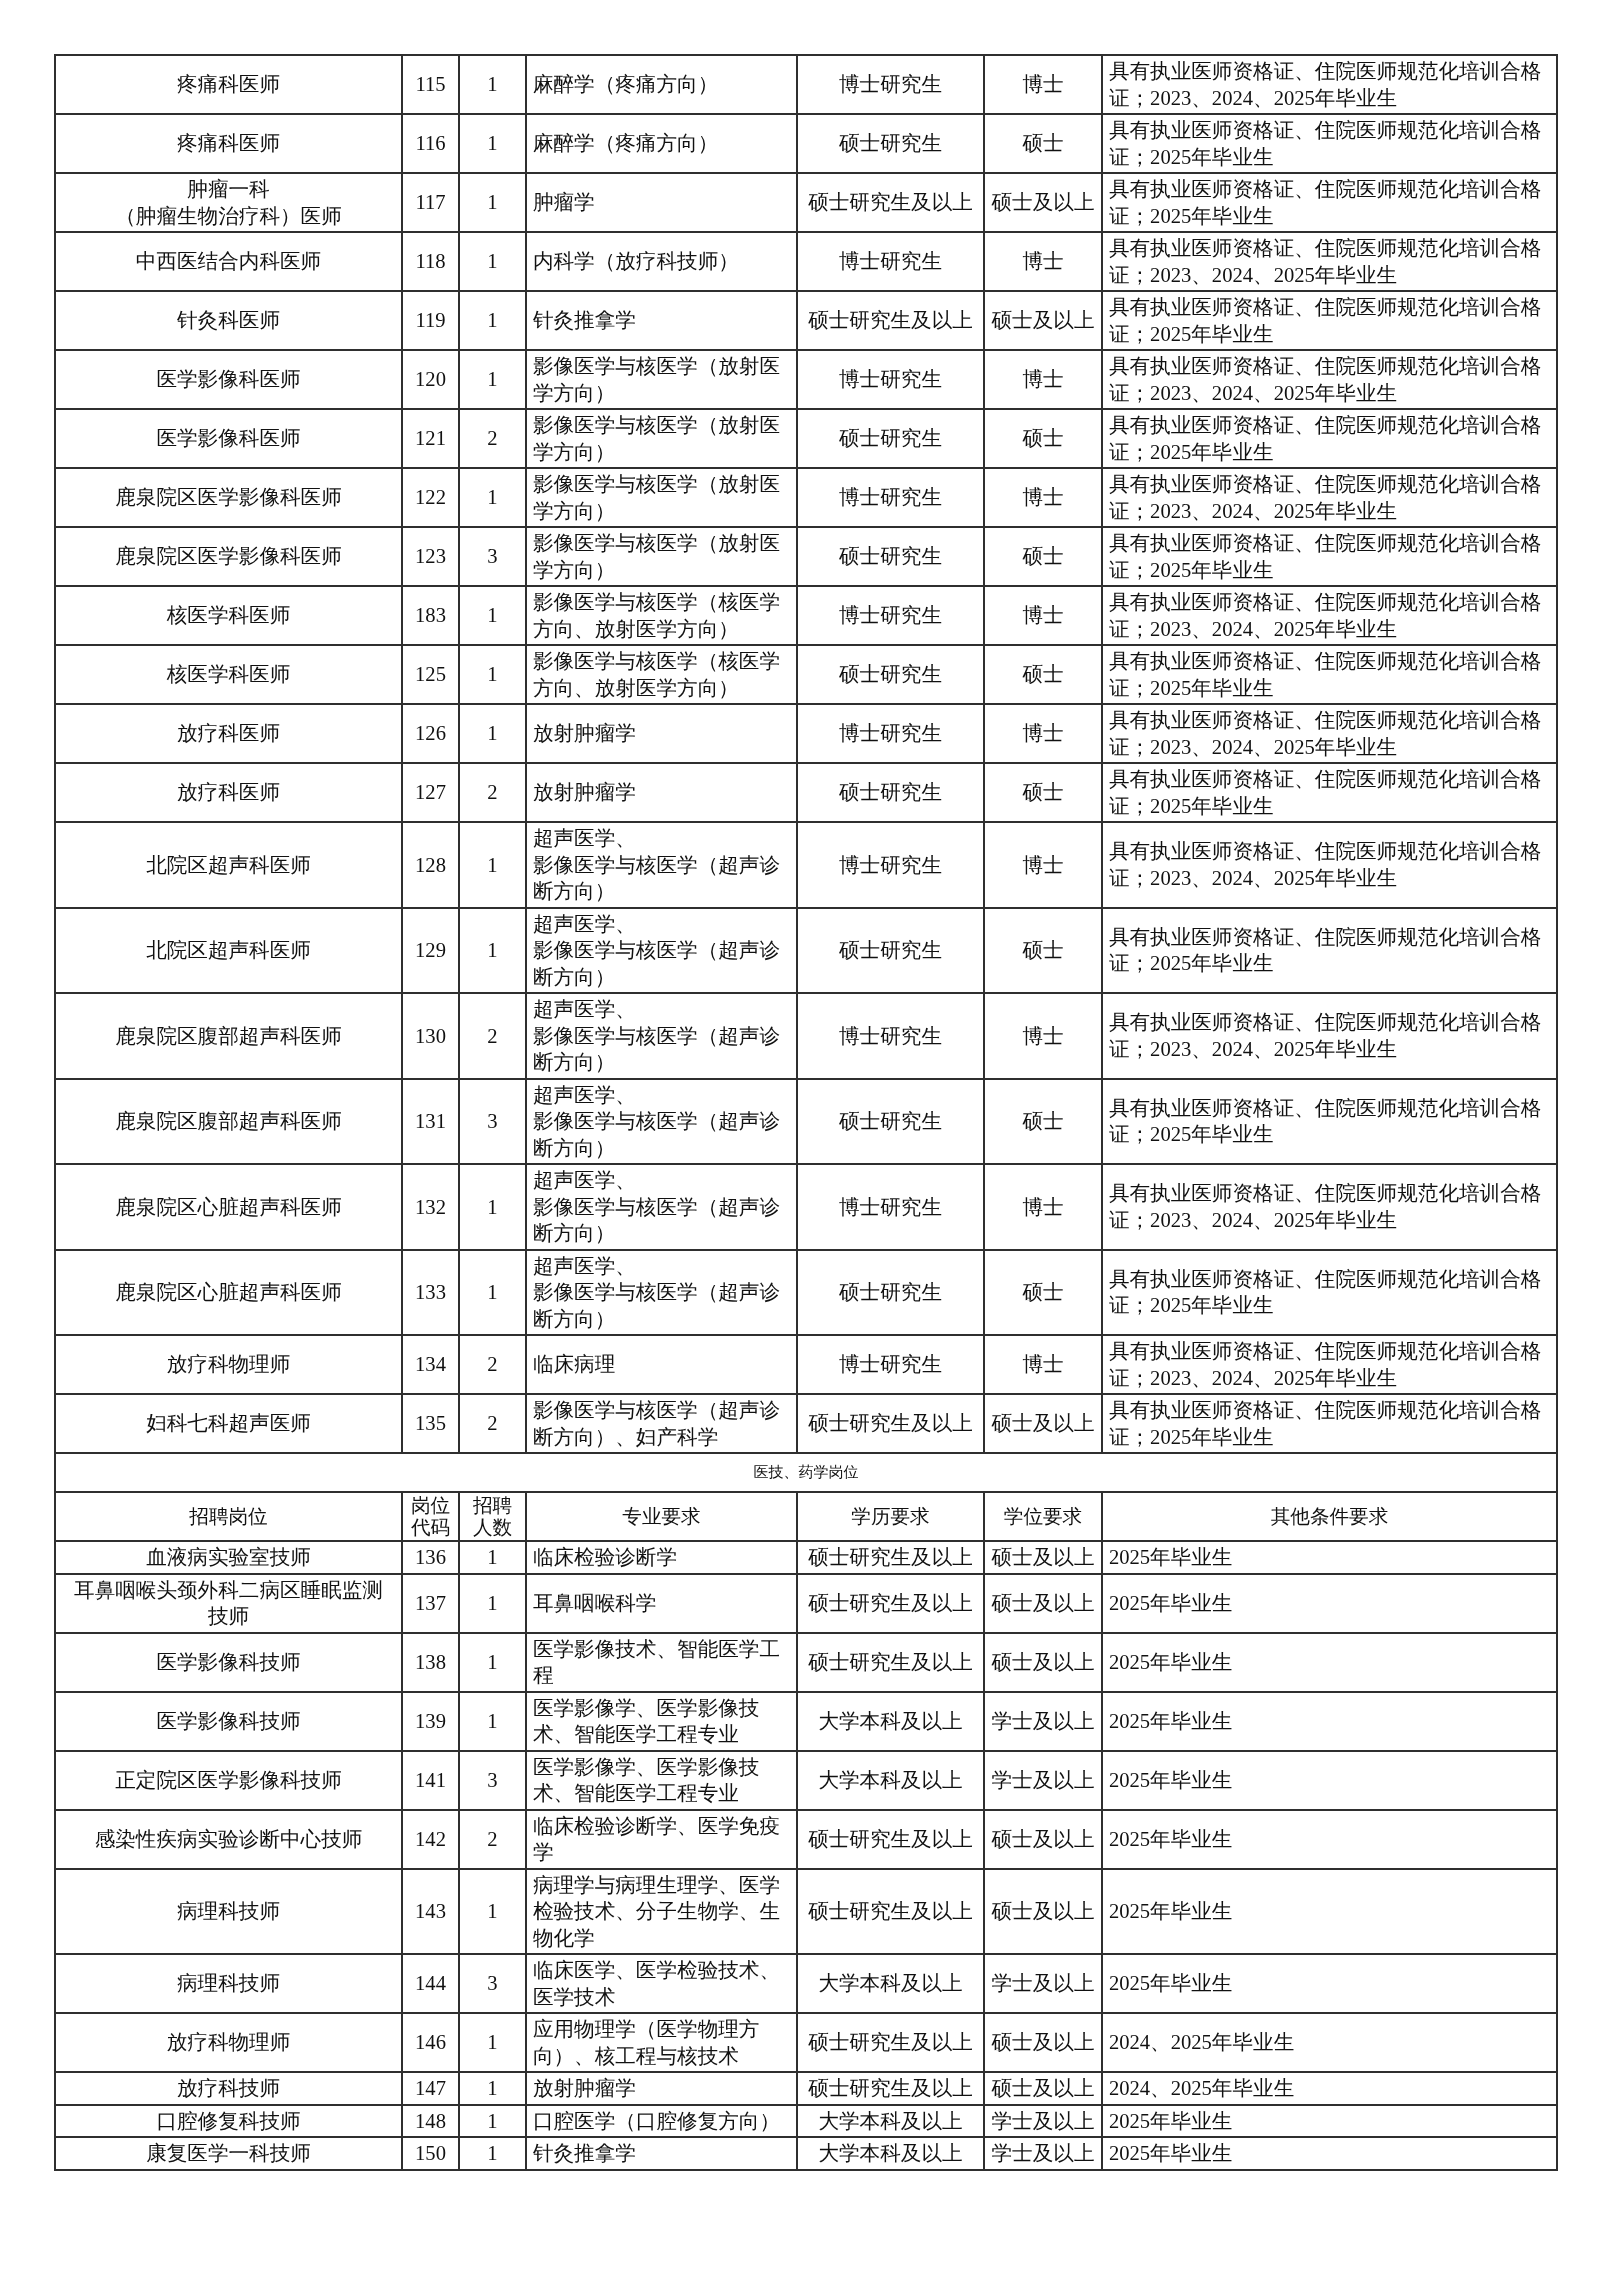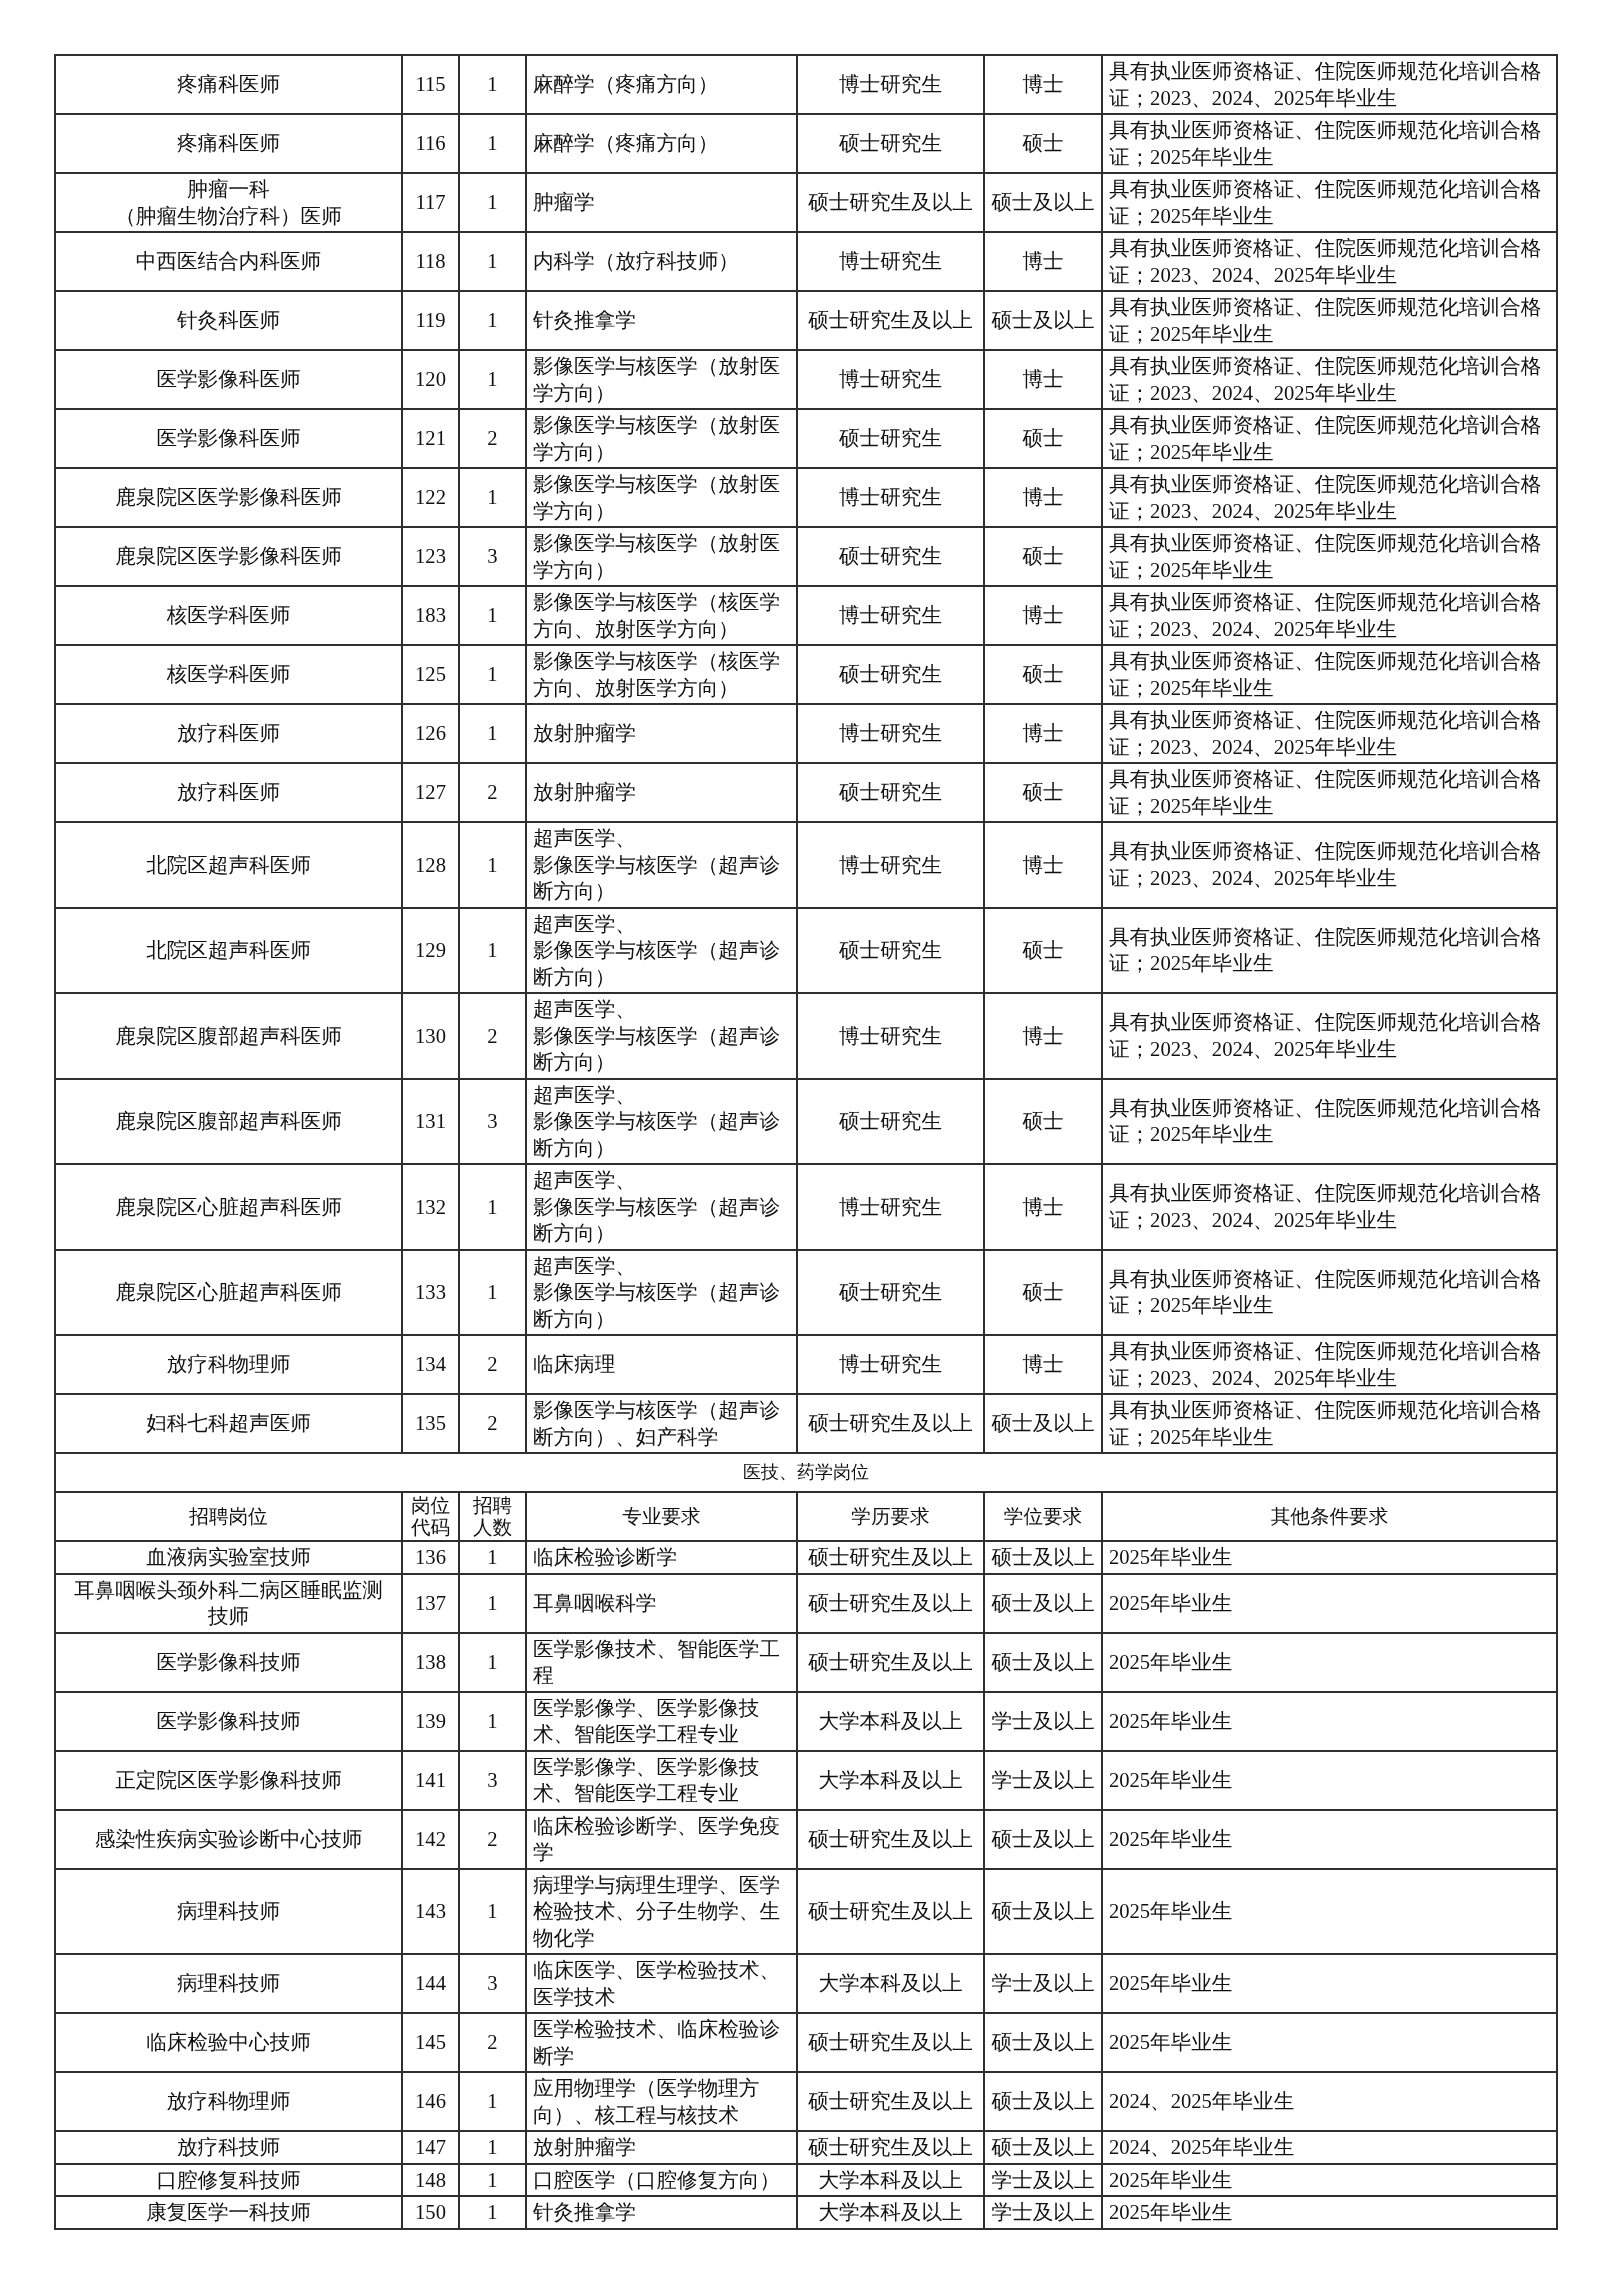--- a/index.html
+++ b/index.html
@@ -35,21 +35,21 @@
     vertical-align: middle;
     white-space: pre-line;
     word-break: break-all;
     color: #111111;
   }
   table.recruit td.center { text-align: center; }
   table.recruit td.left   { text-align: left; }
   table.recruit tr.section-title-row td {
     text-align: center;
     height: 33px;
-    font-size: 18px;
+    font-size: 15px;
     margin-left: 24px;
   }
   table.recruit tr.header-row td {
     text-align: center;
     line-height: 21.6px;
     height: 43px;
     font-size: 19.6px;
   }
   table.recruit tr.data-row td { min-height: 26.5px; }
 </style>
@@ -345,29 +345,20 @@
         <tr class="data-row">
           <td class="center">病理科技师</td>
           <td class="center">144</td>
           <td class="center">3</td>
           <td class="left">临床医学、医学检验技术、医学技术</td>
           <td class="center">大学本科及以上</td>
           <td class="center">学士及以上</td>
           <td class="left">2025年毕业生</td>
         </tr>
         <tr class="data-row">
-          <td class="center">临床检验中心技师</td>
-          <td class="center">145</td>
-          <td class="center">2</td>
-          <td class="left">医学检验技术、临床检验诊断学</td>
-          <td class="center">硕士研究生及以上</td>
-          <td class="center">硕士及以上</td>
-          <td class="left">2025年毕业生</td>
-        </tr>
-        <tr class="data-row">
           <td class="center">放疗科物理师</td>
           <td class="center">146</td>
           <td class="center">1</td>
           <td class="left">应用物理学（医学物理方向）、核工程与核技术</td>
           <td class="center">硕士研究生及以上</td>
           <td class="center">硕士及以上</td>
           <td class="left">2024、2025年毕业生</td>
         </tr>
         <tr class="data-row">
           <td class="center">放疗科技师</td>

